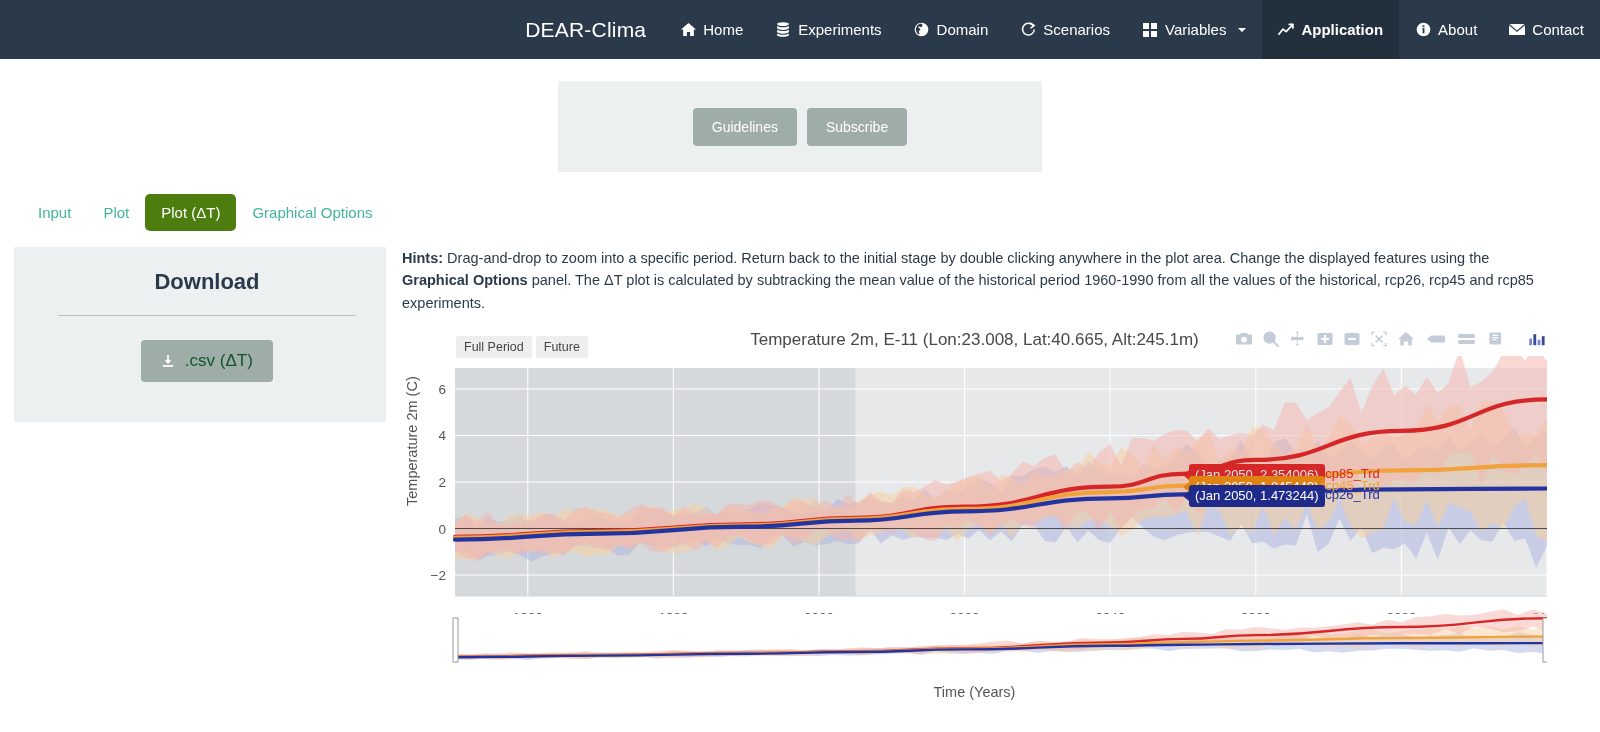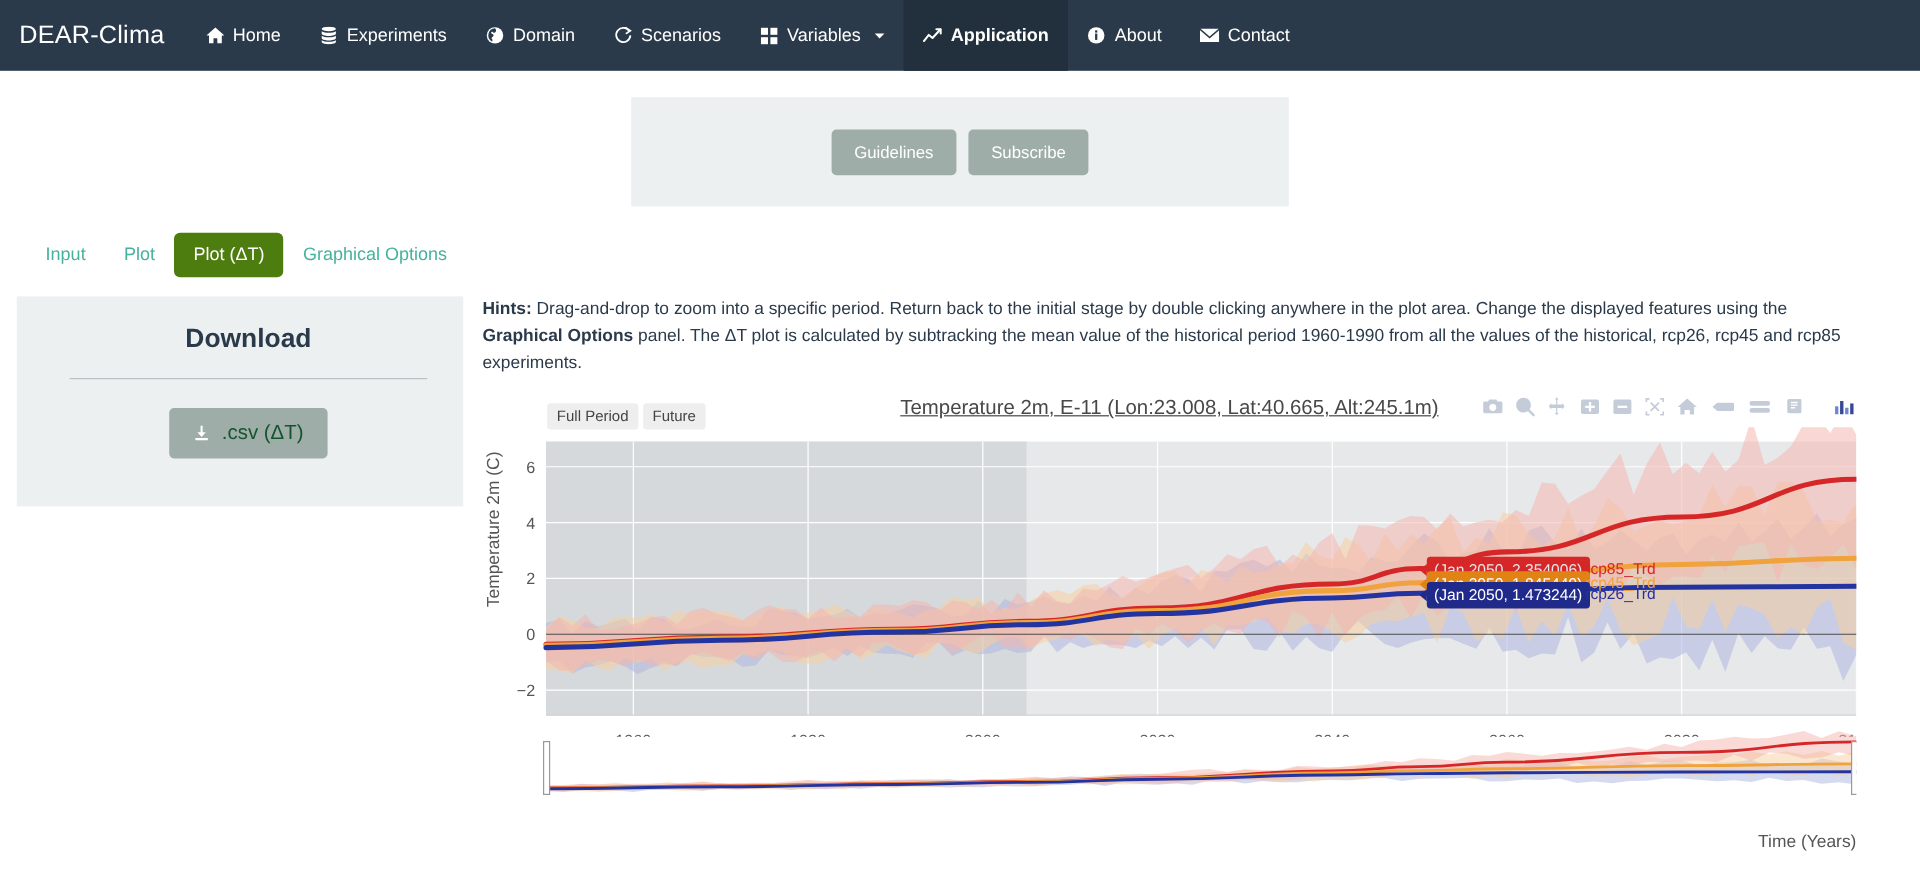--- a/index.html
+++ b/index.html
@@ -11,20 +11,21 @@
     overflow: hidden;
   }
 
   
   .navbar {
     height: 59px;
     background: #2b3a4a;
     display: flex;
     align-items: stretch;
     color: #ffffff;
+    justify-content: flex-end;
   }
   .brand {
     display: flex; align-items: center;
     padding: 0 18px 0 16px;
     font-size: 21px;
     color: #ffffff;
     letter-spacing: .2px;
   }
   .nav-item {
     display: flex; align-items: center; gap: 7px;
@@ -40,21 +41,21 @@
   .caret {
     width: 0; height: 0; margin-left: 5px;
     border-left: 4px solid transparent;
     border-right: 4px solid transparent;
     border-top: 4px solid #ffffff;
   }
 
   
   .top-panel-wrap { display: flex; justify-content: center; padding-top: 22px; }
   .top-panel {
-    width: 548px; height: 91px;
+    width: 484px; height: 91px;
     background: #ecf0f1;
     display: flex; align-items: center; justify-content: center;
     gap: 10px;
   }
   .btn-grey {
     background: #9fada9;
     color: #ffffff;
     border: none;
     border-radius: 4px;
     font-size: 14px;
@@ -126,21 +127,20 @@
     font-size: 12.5px;
     padding: 4px 8px;
     border-radius: 3px;
     cursor: pointer;
   }
   .plot-title {
     position: absolute; left: 0; right: 0; top: 4px;
     text-align: center;
     font-size: 17px;
     color: #484848;
-    text-decoration: underline;
   }
   .modebar {
     position: absolute; right: 0; top: 4px;
     display: flex; align-items: center; gap: 9px;
     z-index: 7;
   }
   .mb-ico { width: 18px; height: 18px; cursor: pointer; opacity: .95; }
   .mb-ico svg { display: block; }
 
   .ylabel {
@@ -148,22 +148,22 @@
     left: 2px; top: 180px;
     transform: rotate(-90deg);
     transform-origin: left top;
     font-size: 14.5px; color: #555555;
     white-space: nowrap;
   }
   .plot-svg { position: absolute; left: 0; top: 30px; }
 
   .xlabel {
     position: absolute;
-    left: 0; right: 0; top: 368px;
-    text-align: right;
+    left: 0; right: 0; top: 358px;
+    text-align: center;
     font-size: 14.5px; color: #555555;
   }
 
   
   .tt {
     position: absolute;
     font-size: 13px;
     color: #ffffff;
     padding: 3px 6px 4px 6px;
     border-radius: 3px;

